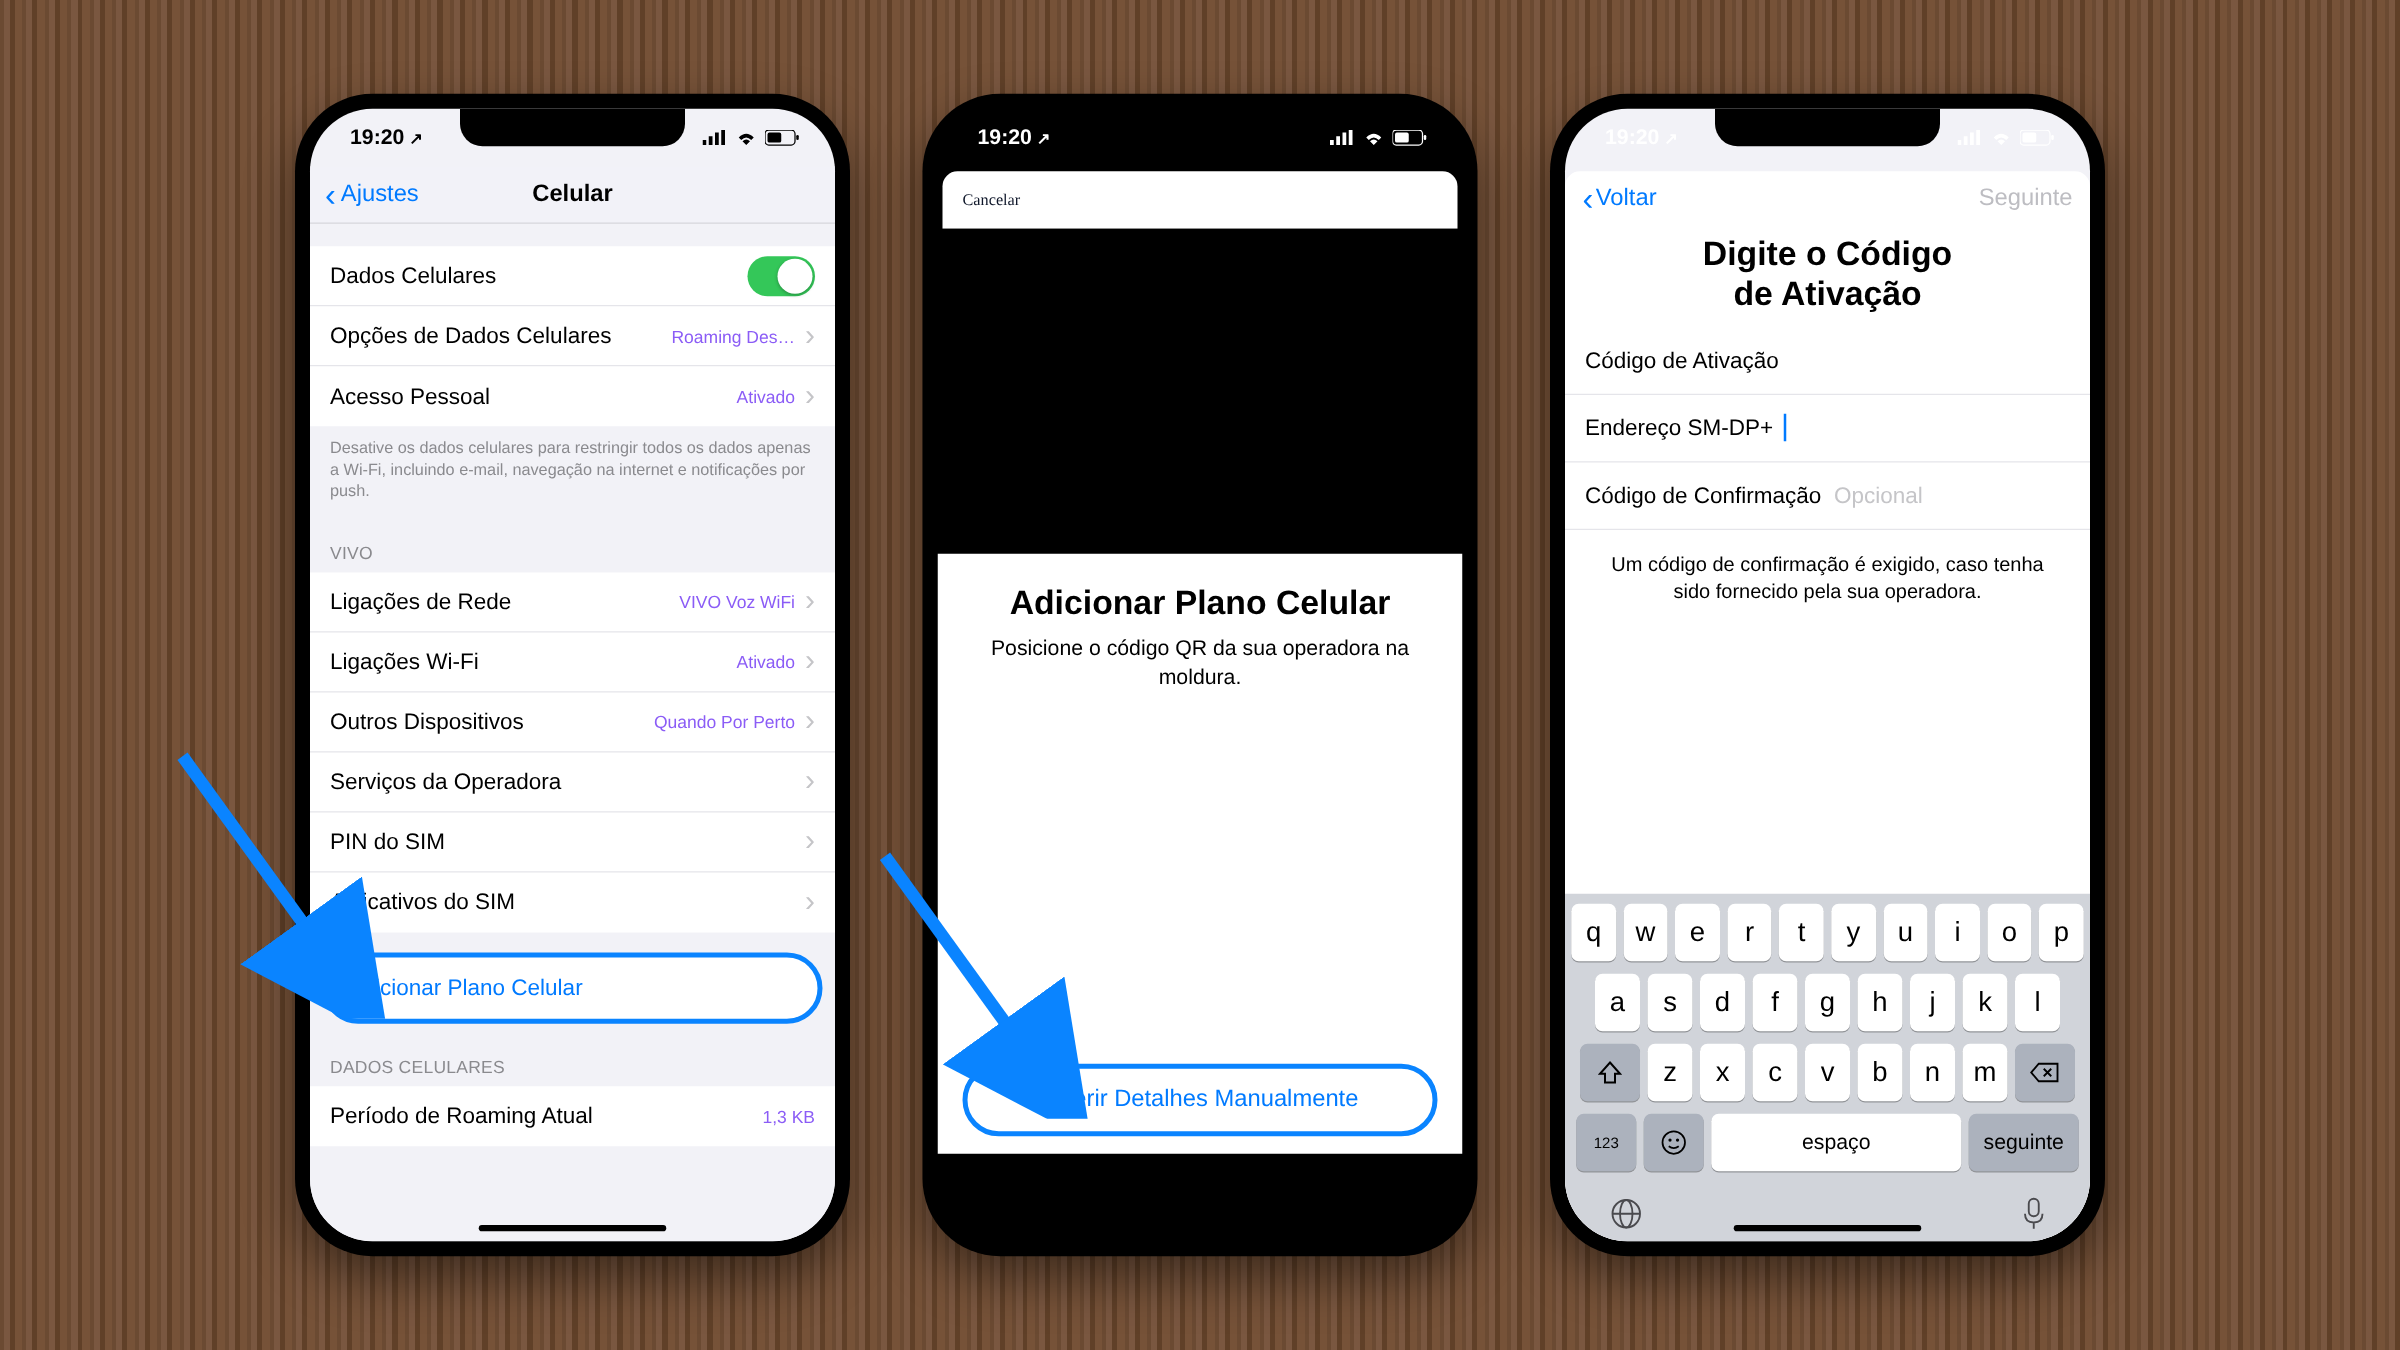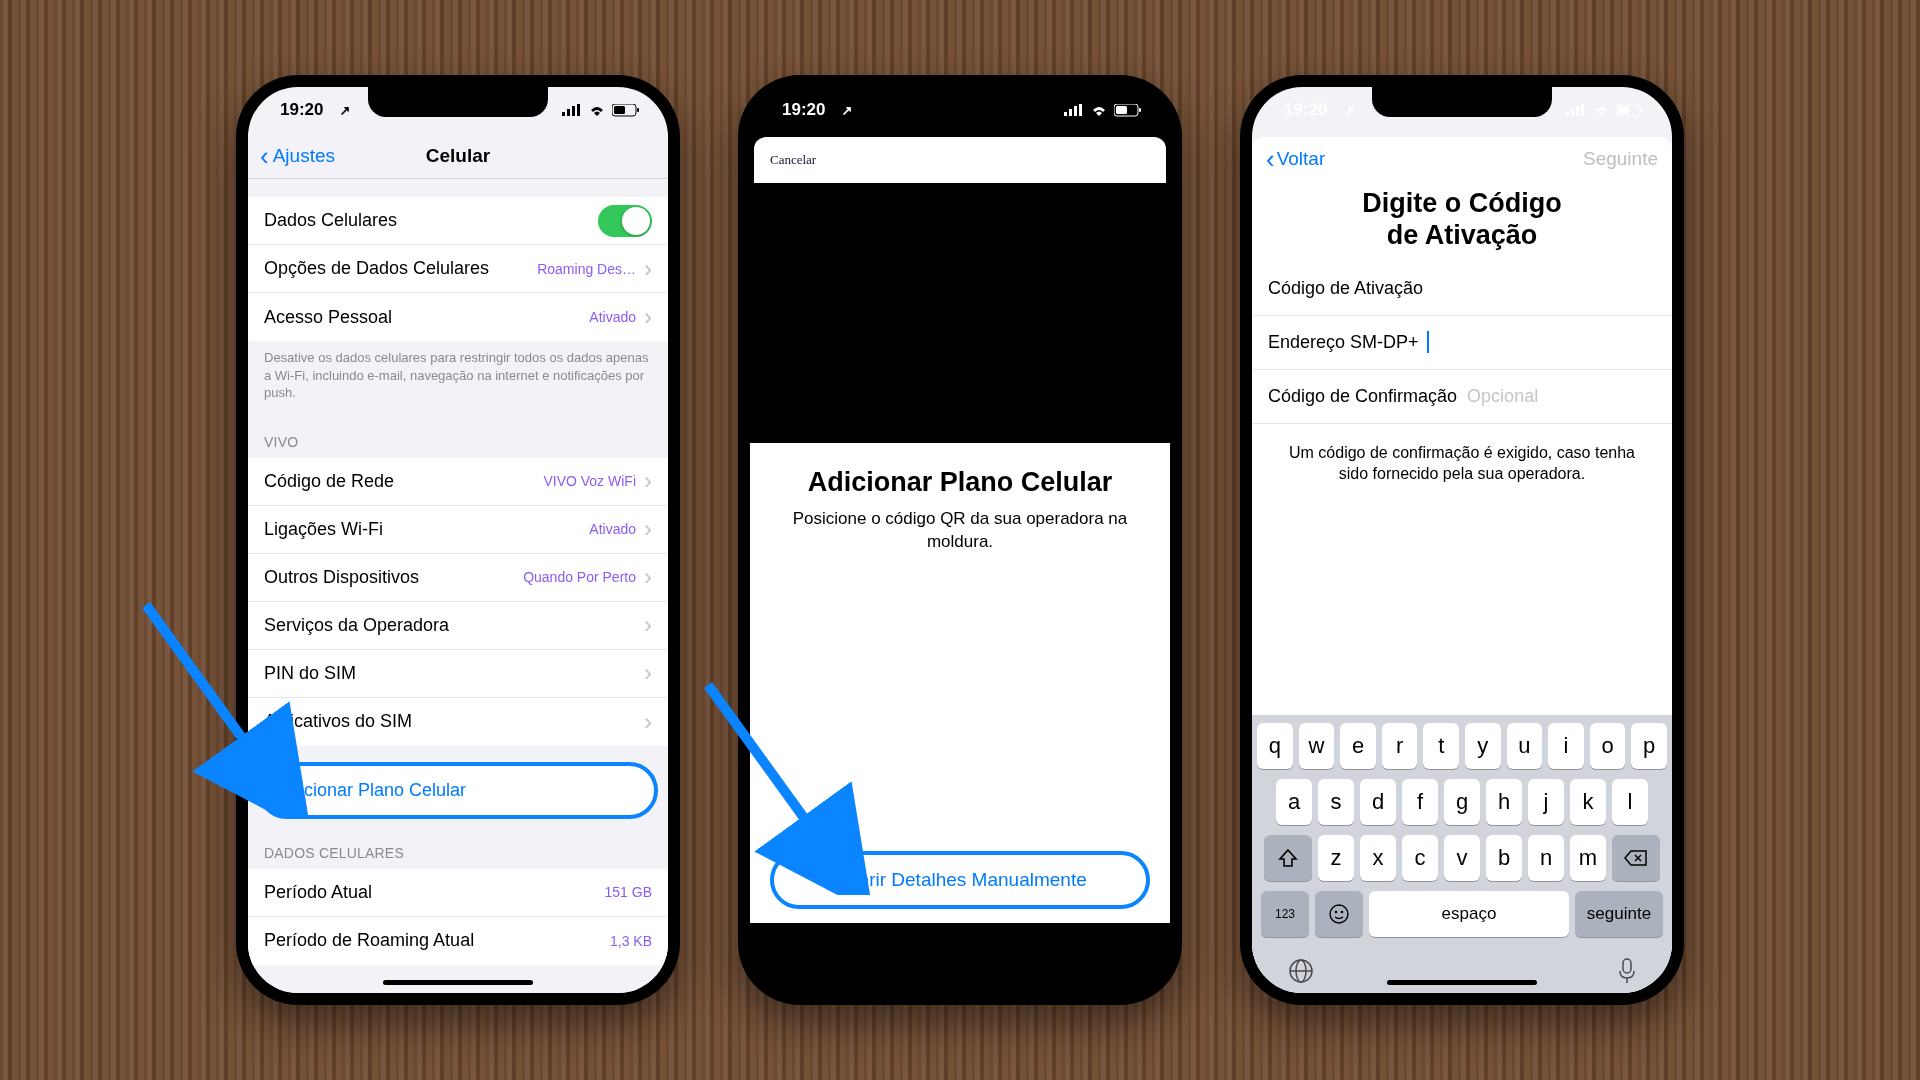--- a/index.html
+++ b/index.html
@@ -65,21 +65,21 @@
     align-items:center;
     justify-content:space-between;
     padding: 0 28px 0 32px;
     color:#fff;
     font-size:17px;
     font-weight:600;
     position:relative;
     z-index:40;
   }
   .status-bar.light{ color:#000; }
-  .status-bar .left{ display:flex; align-items:center; gap:16px;}
+  .status-bar .left{ display:flex; align-items:center; gap:4px;}
   .status-bar .right{ display:flex; align-items:center; gap:6px;}
   .loc-arrow{ font-size:13px; }
   .sig-icon svg, .wifi-icon svg, .bat-icon svg { display:block; }
 
   
   .p1 .screen{ background:#f2f2f7; }
   .p1 .status-bar{ color:#000; }
 
   .navbar{
     height:46px;
@@ -307,21 +307,21 @@
           <span class="label">Acesso Pessoal</span>
           <span class="value">Ativado</span>
           <span class="chev">›</span>
         </div>
       </div>
       <div class="footer-note">Desative os dados celulares para restringir todos os dados apenas a Wi-Fi, incluindo e-mail, navegação na internet e notificações por push.</div>
 
       <div class="header-note">VIVO</div>
       <div class="group">
         <div class="row">
-          <span class="label">Código de Rede</span>
+          <span class="label">Ligações de Rede</span>
           <span class="value">VIVO Voz WiFi</span>
           <span class="chev">›</span>
         </div>
         <div class="row">
           <span class="label">Ligações Wi-Fi</span>
           <span class="value">Ativado</span>
           <span class="chev">›</span>
         </div>
         <div class="row">
           <span class="label">Outros Dispositivos</span>
@@ -341,24 +341,20 @@
           <span class="chev">›</span>
         </div>
       </div>
 
       <div class="highlight-box">
         <span>Adicionar Plano Celular</span>
       </div>
 
       <div class="header-note">DADOS CELULARES</div>
       <div class="group">
-        <div class="row">
-          <span class="label">Período Atual</span>
-          <span class="value">151 GB</span>
-        </div>
         <div class="row" style="border-bottom:none;">
           <span class="label">Período de Roaming Atual</span>
           <span class="value">1,3 KB</span>
         </div>
       </div>
     </div>
     <div class="home-ind"></div>
   </div>
 
   <svg class="arrow-svg" style="left:-100px; top:520px;" width="180" height="220">

